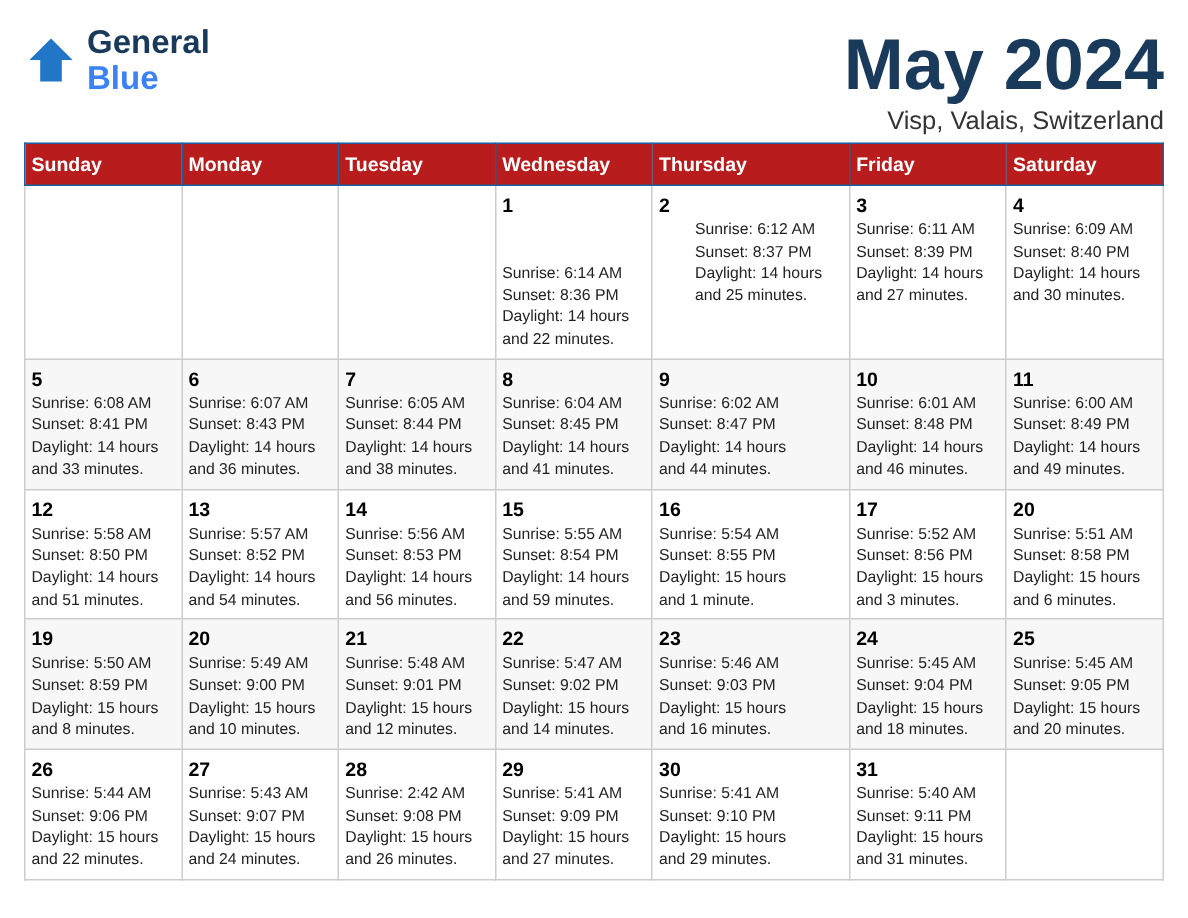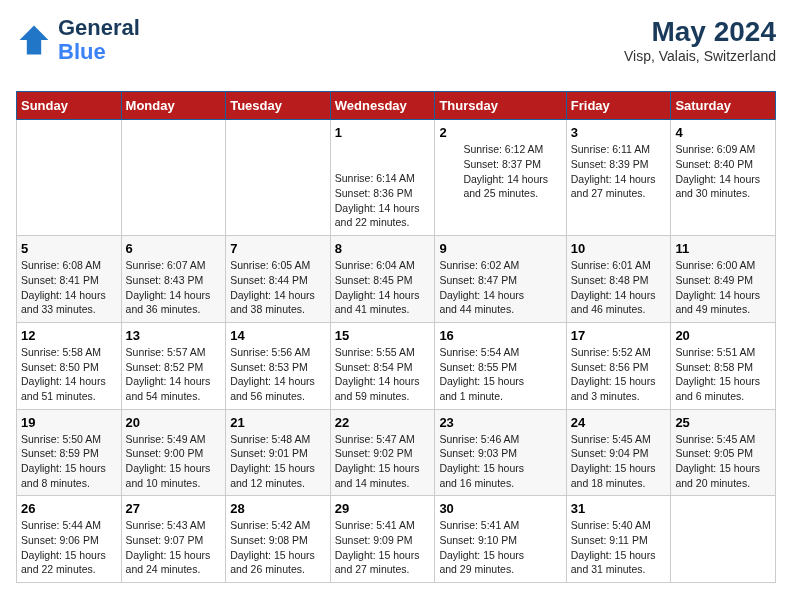--- a/index.html
+++ b/index.html
@@ -7,21 +7,21 @@
       font-family: Arial, sans-serif;
       background: #fff;
       width: 792px;
       min-height: 612px;
       padding: 16px;
     }
     .header {
       display: flex;
       justify-content: space-between;
       align-items: flex-start;
-      margin-bottom: 27px;
+      margin-bottom: 4px;
     }
     .logo {
       display: flex;
       align-items: center;
       gap: 6px;
     }
     .logo-text {
       font-size: 22px;
       font-weight: bold;
       color: #1a3a5c;
@@ -29,26 +29,26 @@
     }
     .logo-blue { color: #3b82f6; }
     .logo-icon {
       width: 36px;
       height: 36px;
     }
     .title-block {
       text-align: right;
     }
     .main-title {
-      font-size: 28px;
+      font-size: 48px;
       font-weight: bold;
       color: #1a3a5c;
     }
     .subtitle {
-      font-size: 14px;
+      font-size: 17px;
       color: #333;
     }
     table {
       width: 100%;
       border-collapse: collapse;
       font-size: 11px;
     }
     thead tr th {
       background-color: #b91c1c;
       color: #fff;
@@ -309,21 +309,21 @@
         </td>
         <td>
           <span class="day-num">27</span>
           <div class="day-info" style="white-space: pre-line;">Sunrise: 5:43 AM
 Sunset: 9:07 PM
 Daylight: 15 hours
 and 24 minutes.</div>
         </td>
         <td>
           <span class="day-num">28</span>
-          <div class="day-info" style="white-space: pre-line;">Sunrise: 5:42 AM
+          <div class="day-info" style="white-space: pre-line;">Sunrise: 2:42 AM
 Sunset: 9:08 PM
 Daylight: 15 hours
 and 26 minutes.</div>
         </td>
         <td>
           <span class="day-num">29</span>
           <div class="day-info" style="white-space: pre-line;">Sunrise: 5:41 AM
 Sunset: 9:09 PM
 Daylight: 15 hours
 and 27 minutes.</div>

